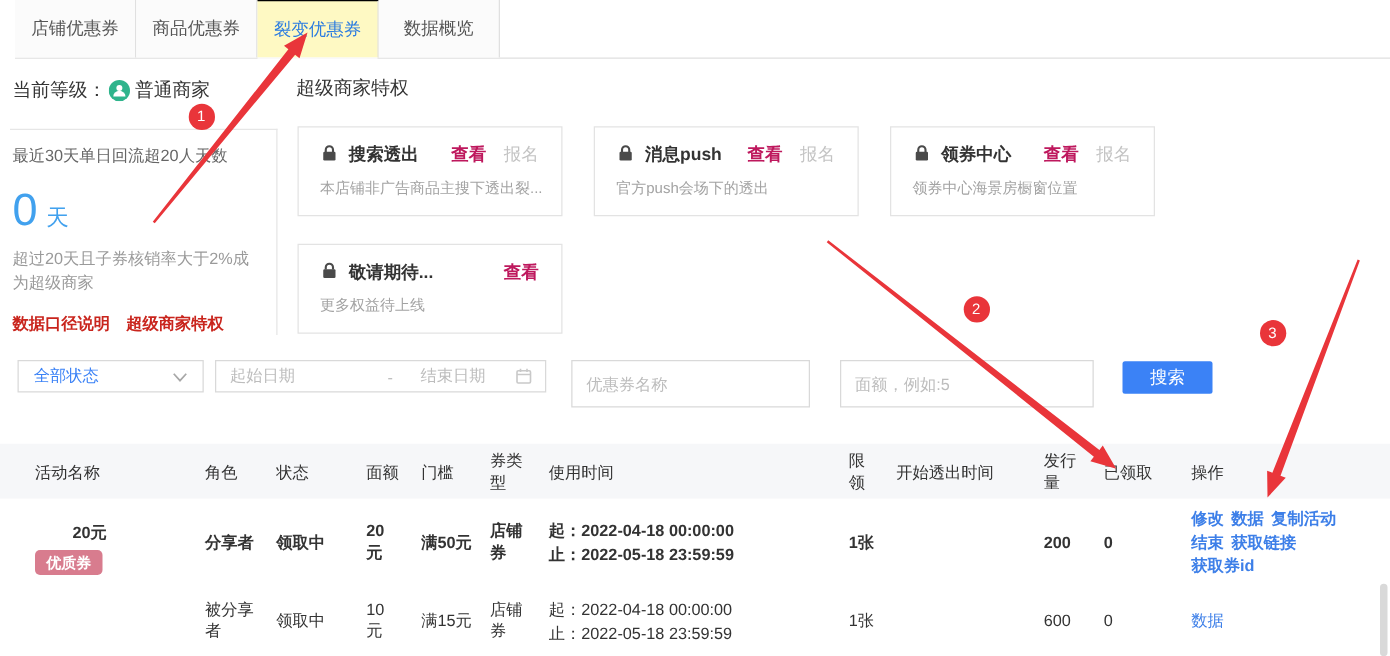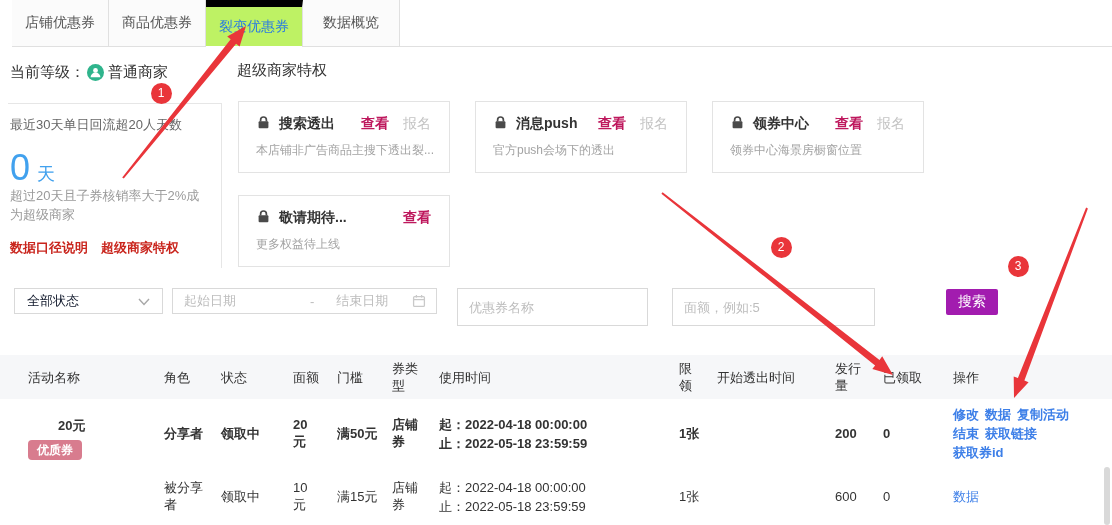--- a/index.html
+++ b/index.html
@@ -5,55 +5,55 @@
   html,body{margin:0;padding:0;}
   body{
     width:1112px;height:525px;position:relative;background:#fff;
     font-family:"Liberation Sans","DejaVu Sans",sans-serif;
     font-size:13px;color:#333;overflow:hidden;
   }
   
   .tabbar{position:absolute;top:0;left:12px;width:1112px;height:47px;border-bottom:1px solid #e0e0e0;display:flex;box-sizing:border-box;}
   .tab{width:97px;box-sizing:border-box;border-right:1px solid #e0e0e0;background:#fbfbfb;
        display:flex;align-items:center;justify-content:center;font-size:14px;color:#555;cursor:pointer;position:relative;}
-  .tab.active{background:#bef264;border-top:7px solid #000000;color:#2b7ce0;}
+  .tab.active{background:#fef9c3;border-top:1px solid #000000;color:#2b7ce0;}
   .tab.active::after{content:"";position:absolute;left:0;right:0;bottom:-1px;height:1px;background:#fff;}
   
   .level-line{position:absolute;top:63px;left:10px;display:flex;align-items:center;font-size:15px;color:#333;}
   .level-icon{margin:0 4px 0 2px;display:inline-flex;}
   .left-panel{position:absolute;top:103px;left:8px;width:214px;height:165px;box-sizing:border-box;
               border-top:1px solid #e6e6e6;border-right:1px solid #e6e6e6;padding:8px 6px 0 2px;}
   .metric-label{font-size:13px;color:#666;margin-top:4px;}
   .metric-value{display:flex;align-items:baseline;margin-top:16px;color:#41a1ee;}
   .metric-num{font-size:36px;line-height:36px;font-weight:400;}
   .metric-unit{font-size:18px;margin-left:7px;}
-  .metric-note{margin-top:0;font-size:13px;color:#9a9a9a;line-height:19px;width:200px;}
+  .metric-note{margin-top:11px;font-size:13px;color:#9a9a9a;line-height:19px;width:200px;}
   .panel-links{margin-top:15px;display:flex;gap:13px;}
   .red-link{color:#c9251d;font-weight:600;font-size:13px;cursor:pointer;}
   
   .priv-title{position:absolute;top:61px;left:237px;font-size:15px;color:#333;}
   .card{position:absolute;width:212px;height:72px;box-sizing:border-box;border:1px solid #e3e3e3;background:#fff;}
   .card1{left:238px;top:101px;} .card2{left:475px;top:101px;} .card3{left:712px;top:101px;} .card4{left:238px;top:195px;}
   .card-head{display:flex;align-items:center;padding:13px 18px 0 17px;}
   .card-title{font-size:14px;font-weight:bold;color:#333;margin-left:8px;flex:1;white-space:nowrap;}
   .card-view{font-size:14px;font-weight:bold;color:#be185d;cursor:pointer;}
   .card-signup{font-size:14px;color:#c3c3c3;margin-left:14px;cursor:pointer;}
   .card-desc{padding:9px 2px 0 17px;font-size:12px;color:#a3a3a3;white-space:nowrap;overflow:hidden;}
   
   .fbox{position:absolute;top:288px;height:26px;box-sizing:border-box;border:1px solid #d9d9d9;background:#fff;display:flex;align-items:center;font-size:13px;}
-  .select-box{left:14px;width:149px;padding:0 12px;justify-content:space-between;cursor:pointer;color:#0f172a;}
+  .select-box{left:14px;width:149px;padding:0 12px;justify-content:space-between;cursor:pointer;color:#3b82f6;}
   .date-box{left:172px;width:265px;padding:0 10px;color:#bdbdbd;cursor:pointer;}
   .date-start{margin-left:1px;} .date-sep{margin:0 22px 0 74px;} 
   .date-box .cal{margin-left:auto;display:inline-flex;}
   .txt-input{position:absolute;top:288px;height:26px;box-sizing:border-box;border:1px solid #d9d9d9;padding:18px 11px;font-size:13px;color:#0c4a6e;outline:none;font-family:inherit;}
   .txt-input::placeholder{color:#bdbdbd;}
   .name-input{left:457px;width:191px;}
   .amount-input{left:672px;width:203px;}
-  .search-btn{position:absolute;left:898px;top:289px;width:52px;height:26px;background:#a21caf;color:#fff;border:none;
-              font-size:14px;border-radius:2px;cursor:pointer;font-family:inherit;display:flex;align-items:center;justify-content:center;margin-left:48px;}
+  .search-btn{position:absolute;left:898px;top:289px;width:72px;height:26px;background:#3b82f6;color:#fff;border:none;
+              font-size:14px;border-radius:2px;cursor:pointer;font-family:inherit;display:flex;align-items:center;justify-content:center;}
   
   .grid{display:grid;grid-template-columns:160px 57px 72px 44px 55px 47px 240px 38px 118px 48px 70px 1fr;align-items:center;}
   .thead{position:absolute;top:355px;left:0;width:1112px;height:44px;background:#f6f7f9;}
   .th{padding-left:4px;color:#333;line-height:17px;}
   .th-activity{padding-left:28px;}
   .w27{display:inline-block;width:27px;word-break:break-all;line-height:17px;}
   .w14{display:inline-block;width:14px;word-break:break-all;line-height:17px;}
   .row{position:absolute;left:0;width:1112px;background:#fff;}
   .row1{top:399px;height:69px;font-weight:bold;}
   .row2{top:468px;height:57px;}

